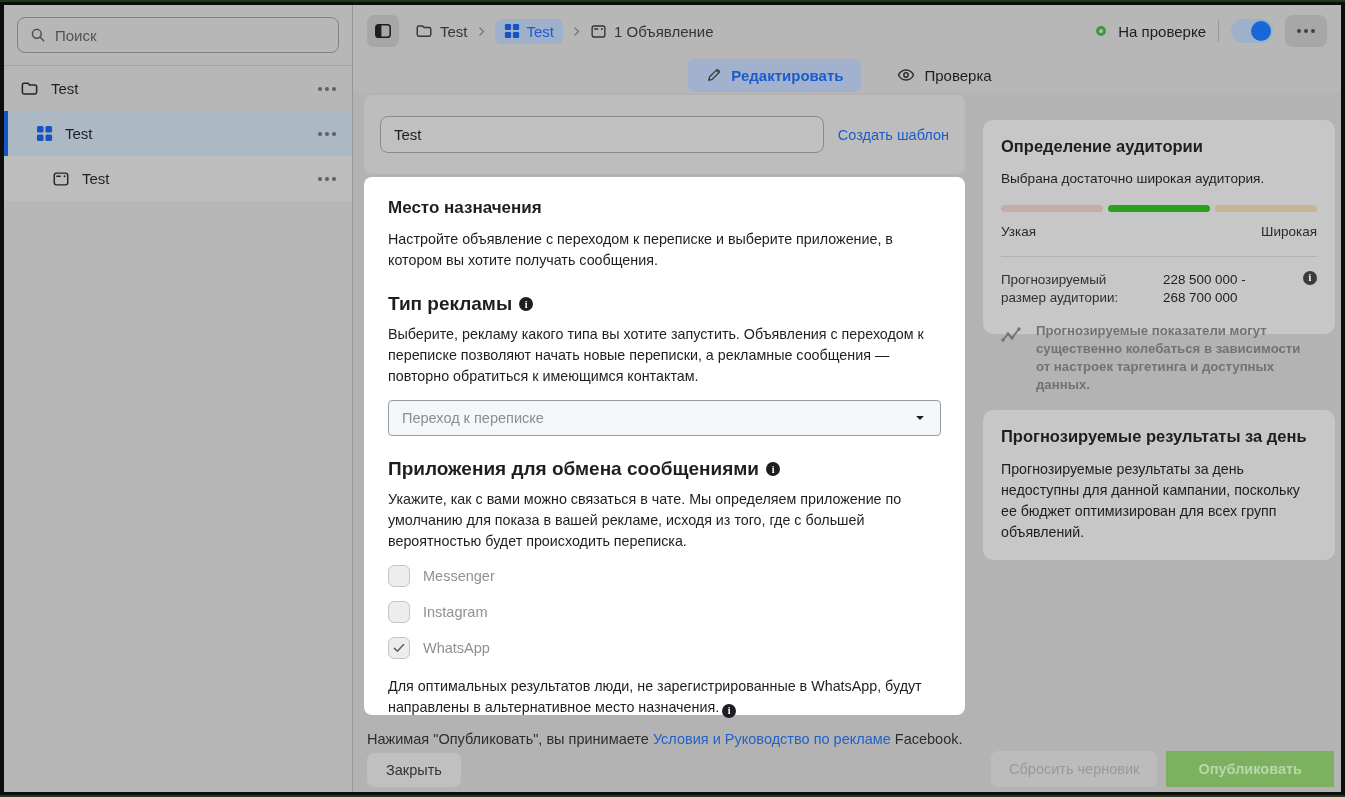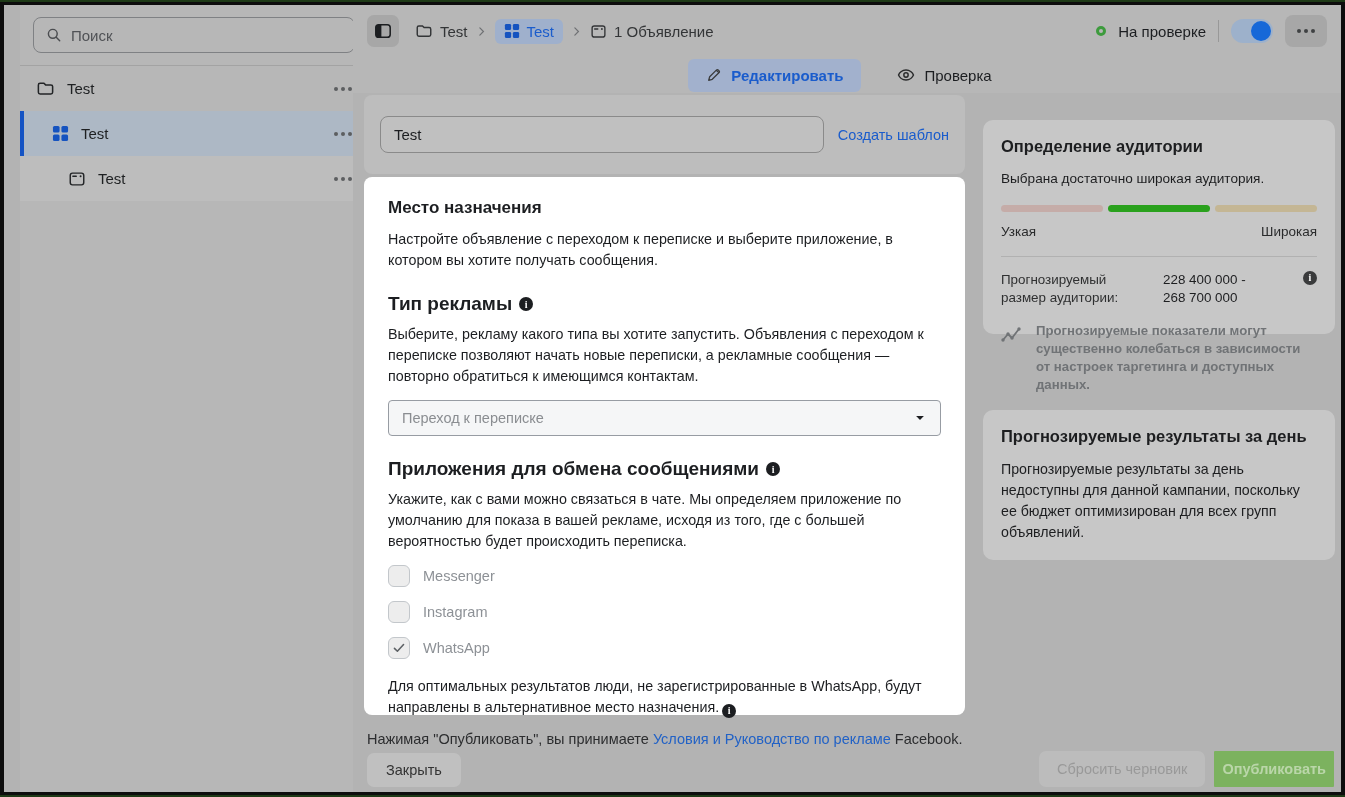--- a/index.html
+++ b/index.html
@@ -4,21 +4,21 @@
 <style>
   * { margin:0; padding:0; box-sizing:border-box; }
   html,body { background:#222; }
   body { font-family:"Liberation Sans","DejaVu Sans",sans-serif; }
 
   .frame-outer { width:1345px; height:797px; background:#1e3a17; padding:2px 0; }
   .frame-inner { width:100%; height:100%; background:#0d0d0d; padding:3px 4px; }
   .screen { position:relative; width:100%; height:100%; background:#b3b3b3; overflow:hidden; }
 
   
-  .sidebar { position:absolute; left:16px; top:0; bottom:0; width:349px; background:#b7b7b7; border-right:1px solid #979797; }
+  .sidebar { position:absolute; left:0; top:0; bottom:0; width:349px; background:#b7b7b7; border-right:1px solid #979797; }
   .sidebar-header { height:61px; border-bottom:1px solid #a3a3a3; display:flex; align-items:center; padding:0 13px; }
   .search-box { flex:1; height:36px; border:1px solid #7f8184; border-radius:8px; display:flex; align-items:center; gap:9px; padding:0 12px; color:#505256; font-size:15px; cursor:text; }
   .tree-row { display:flex; align-items:center; height:45px; padding:0 16px; gap:12px; position:relative; cursor:pointer; }
   .tree-row .lbl { font-size:15px; color:#1e2022; flex:1; }
   .tree-row.r2 { background:#adb8c5; padding-left:32px; }
   .tree-row.r2::before { content:""; position:absolute; left:0; top:0; bottom:0; width:4px; background:#1453c4; }
   .tree-row.r3 { background:#bdbdbd; padding-left:48px; }
   .dots { display:flex; gap:3px; }
   .dots i { width:4px; height:4px; border-radius:50%; background:#5c5e60; }
 
@@ -82,21 +82,21 @@
   .size-row .info { background:#3a3b3c; }
   .note-row { display:flex; gap:11px; margin-top:15px; }
   .note-row .ntext { font-size:13.2px; line-height:18px; font-weight:bold; color:#707376; }
 
   
   .terms { position:absolute; left:14px; top:638px; font-size:14.5px; color:#2c2d2f; }
   .terms .link { color:#2262c6; cursor:pointer; }
   .close-btn { position:absolute; left:14px; top:660px; background:#c0c0c0; border:none; border-radius:7px; padding:9px 19px; font-size:14.5px; color:#333; font-family:inherit; cursor:pointer; }
   .right-btns { position:absolute; right:7px; top:658px; display:flex; gap:9px; }
   .btn-discard { background:#bcbcbc; border:none; border-radius:7px; padding:10px 18px; font-size:14.5px; color:#999; font-family:inherit; }
-  .btn-publish { border:none; border-radius:1px; padding:10px 8px; font-size:14.5px; font-weight:bold; color:#bad6a9; font-family:inherit; }
+  .btn-publish { border:none; border-radius:1px; padding:10px 32px; font-size:14.5px; font-weight:bold; color:#bad6a9; font-family:inherit; }
 </style>
 </head>
 <body>
 
 <div class="frame-outer">
 <div class="frame-inner">
 <div class="screen">
 
   <aside class="sidebar">
     <div class="sidebar-header">
@@ -310,21 +310,21 @@
           <span style="background: rgb(196, 182, 148);"></span>
         </div>
         <div class="scale">
           <span>Узкая</span>
           <span>Широкая</span>
         </div>
         <div class="hdiv"></div>
         <div class="size-row">
           <span class="slabel">Прогнозируемый размер аудитории:</span>
           <span class="sval">
-            <div>228 400 000 -</div>
+            <div>228 500 000 -</div>
             <div>268 700 000</div>
           </span>
           <span class="info"></span>
         </div>
         <div class="note-row">
           <span style="display:flex; margin-top:3px;">
             <svg width="24" height="20" viewBox="0 0 24 20">
                     <path d="M2 15l5-6 4 4 7-9" fill="none" stroke="#707376" stroke-width="1.8" stroke-linecap="round" stroke-linejoin="round"></path>
                     <circle cx="2" cy="15" r="1.7" fill="#707376"></circle>
                     <circle cx="7" cy="9" r="1.7" fill="#707376"></circle>

